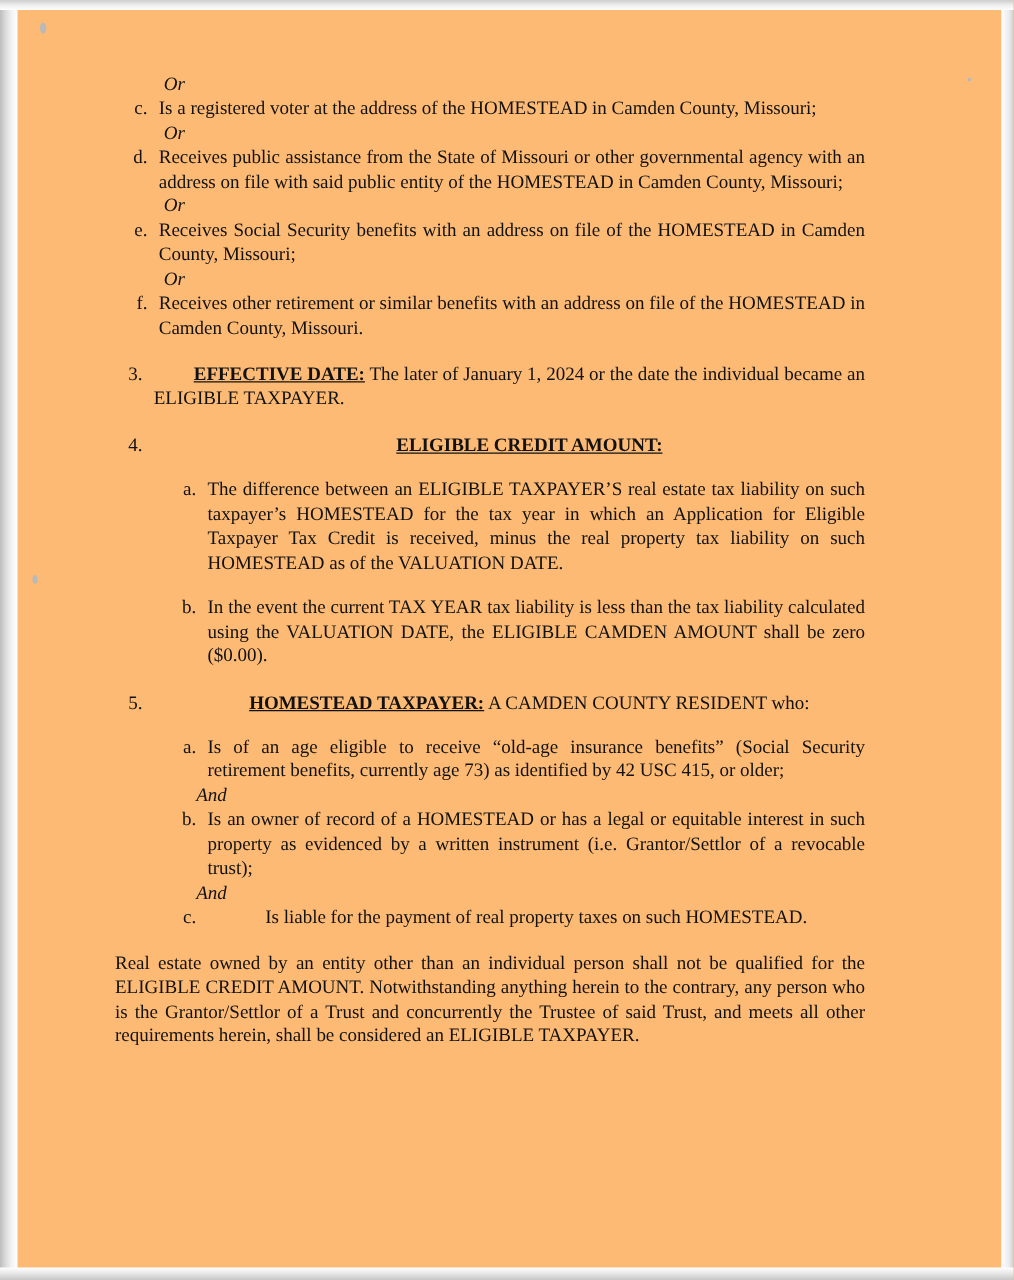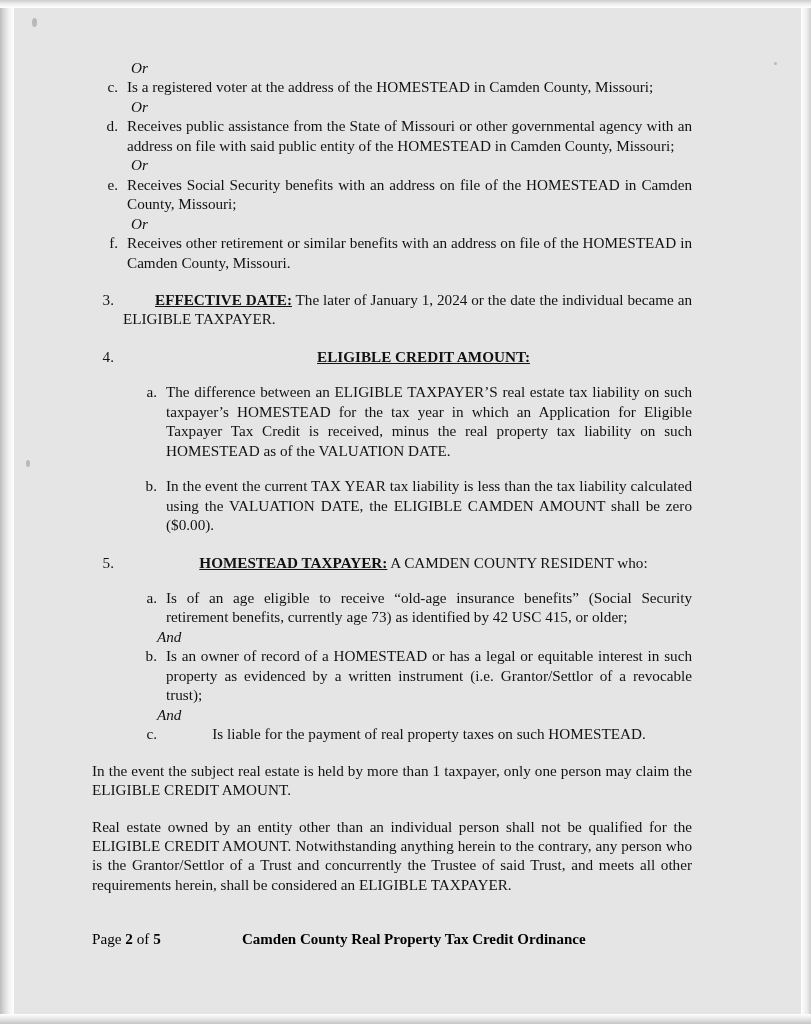--- a/index.html
+++ b/index.html
@@ -7,21 +7,21 @@
     padding: 0;
     background: #c9c9c9;
   }
   body {
     font-family: "Liberation Serif", serif;
   }
   .page {
     position: relative;
     width: 811px;
     height: 1024px;
-    background: #e5e5e5;
+    background: #fdba74;
     overflow: hidden;
   }
   
   .scan-edge-left {
     position: absolute;
     left: 0; top: 0;
     width: 14px; height: 1024px;
     background: linear-gradient(to right, #bdbdbd 0px, #d8d8d8 4px, #f2f2f2 9px, #ffffff 14px);
   }
   .scan-edge-right {
@@ -206,22 +206,17 @@
           <span class="body">Is an owner of record of a HOMESTEAD or has a legal or equitable interest in such property as evidenced by a written instrument (i.e. Grantor/Settlor of a revocable trust);</span>
         </div>
         <p class="or-line" style="padding-left:26px;">And</p>
         <div class="item">
           <span class="marker marker-letter">c.</span>
           <span class="body nojustify">Is liable for the payment of real property taxes on such HOMESTEAD.</span>
         </div>
       </div>
     </div>
 
-    <p class="plain-para">In the event the subject real estate is held by more than 1 taxpayer, only one person may claim the ELIGIBLE CREDIT AMOUNT.</p>
     <p class="plain-para">Real estate owned by an entity other than an individual person shall not be qualified for the ELIGIBLE CREDIT AMOUNT.  Notwithstanding anything herein to the contrary, any person who is the Grantor/Settlor of a Trust and concurrently the Trustee of said Trust, and meets all other requirements herein, shall be considered an ELIGIBLE TAXPAYER.</p>
 
   </div>
 
-  <div class="footer">
-    <span class="footer-page"><span>Page </span><b>2</b><span> of </span><b>5</b></span>
-    <span class="footer-title">Camden County Real Property Tax Credit Ordinance</span>
-  </div>
 </div>
 
 </body></html>

